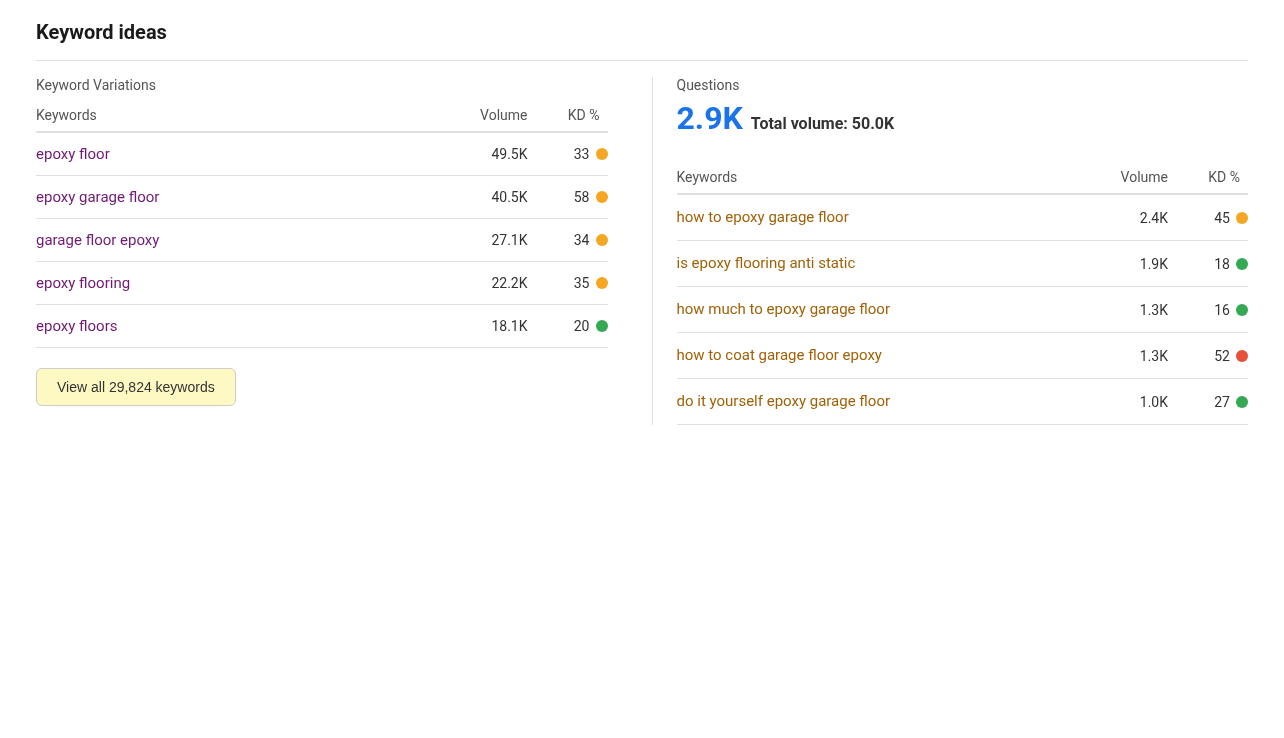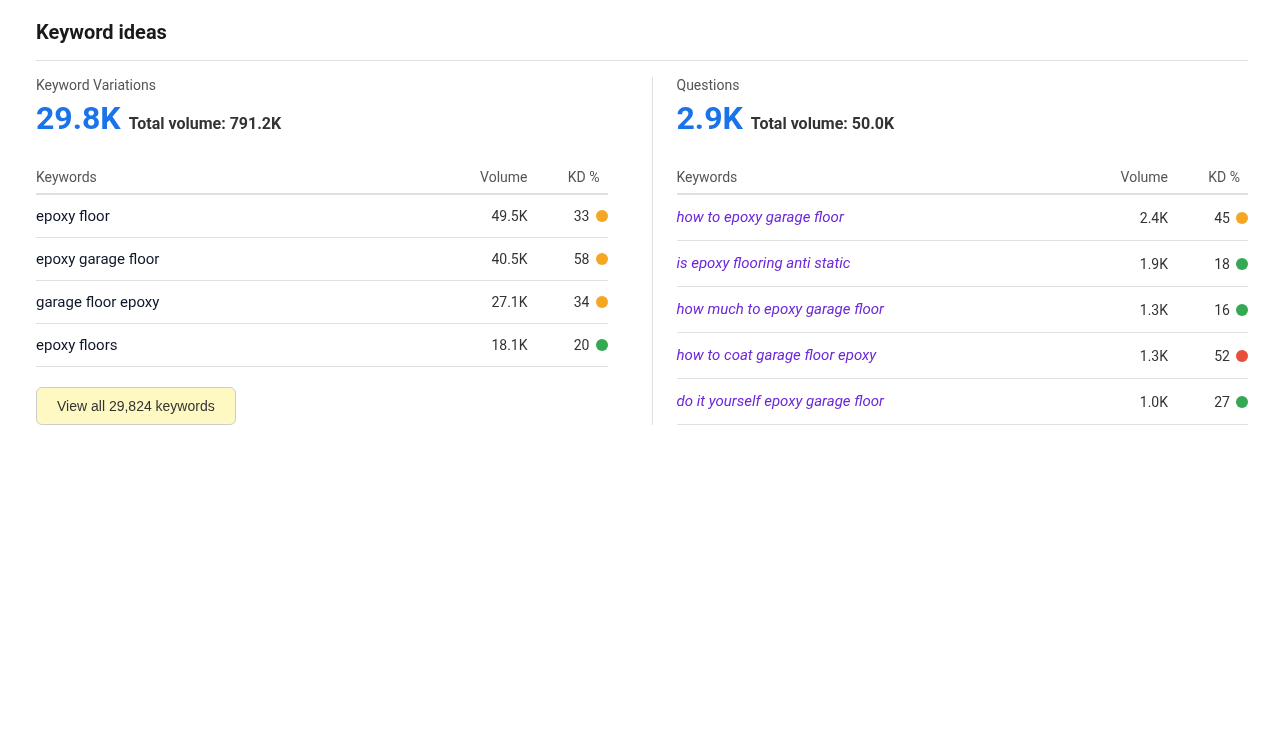--- a/index.html
+++ b/index.html
@@ -68,21 +68,21 @@
     .col-keyword { flex: 1; }
     .col-volume { width: 90px; text-align: right; }
     .col-kd { width: 80px; text-align: right; padding-right: 8px; }
     .table-row {
       display: flex;
       align-items: center;
       padding: 12px 0;
       border-bottom: 1px solid #e0e0e0;
     }
     .keyword-link {
-      color: #0f172a;
+      color: #701a75;
       text-decoration: none;
       font-size: 15px;
       cursor: pointer;
     }
     .volume-val {
       width: 90px;
       text-align: right;
       font-size: 14px;
       color: #333;
     }
@@ -112,44 +112,36 @@
       border: 1px solid #ccc;
       border-radius: 6px;
       background: #fef9c3;
       font-size: 14px;
       color: #333;
       cursor: pointer;
       display: inline-block;
     }
     .keyword-multiline {
       flex: 1;
-      color: #6d28d9;
+      color: #a16207;
       font-size: 15px;
       cursor: pointer;
       line-height: 1.4;
-      font-style: italic;
     }
   </style>
 </head>
 <body>
 
 <div class="page">
   <div class="page-title">Keyword ideas</div>
 
   <div class="two-col">
 
     <div class="col">
       <div class="section-label">Keyword Variations</div>
-      <div class="stats-row">
-        <span class="big-number">29.8K</span>
-        <span class="total-volume">
-          <span>Total volume:</span>
-          <span>791.2K</span>
-        </span>
-      </div>
 
       <div class="table-header">
         <div class="col-keyword">Keywords</div>
         <div class="col-volume">Volume</div>
         <div class="col-kd">KD %</div>
       </div>
 
       
       <div id="variations-rows">
           <div class="table-row">
@@ -172,20 +164,30 @@
         <span class="dot dot-orange"></span>
       </div>
     </div>
           <div class="table-row">
       <div class="col-keyword">
         <a class="keyword-link">garage floor epoxy</a>
       </div>
       <div class="volume-val">27.1K</div>
       <div class="kd-cell">
         <span>34</span>
+        <span class="dot dot-orange"></span>
+      </div>
+    </div>
+          <div class="table-row">
+      <div class="col-keyword">
+        <a class="keyword-link">epoxy flooring</a>
+      </div>
+      <div class="volume-val">22.2K</div>
+      <div class="kd-cell">
+        <span>35</span>
         <span class="dot dot-orange"></span>
       </div>
     </div>
           <div class="table-row">
       <div class="col-keyword">
         <a class="keyword-link">epoxy floors</a>
       </div>
       <div class="volume-val">18.1K</div>
       <div class="kd-cell">
         <span>20</span>

